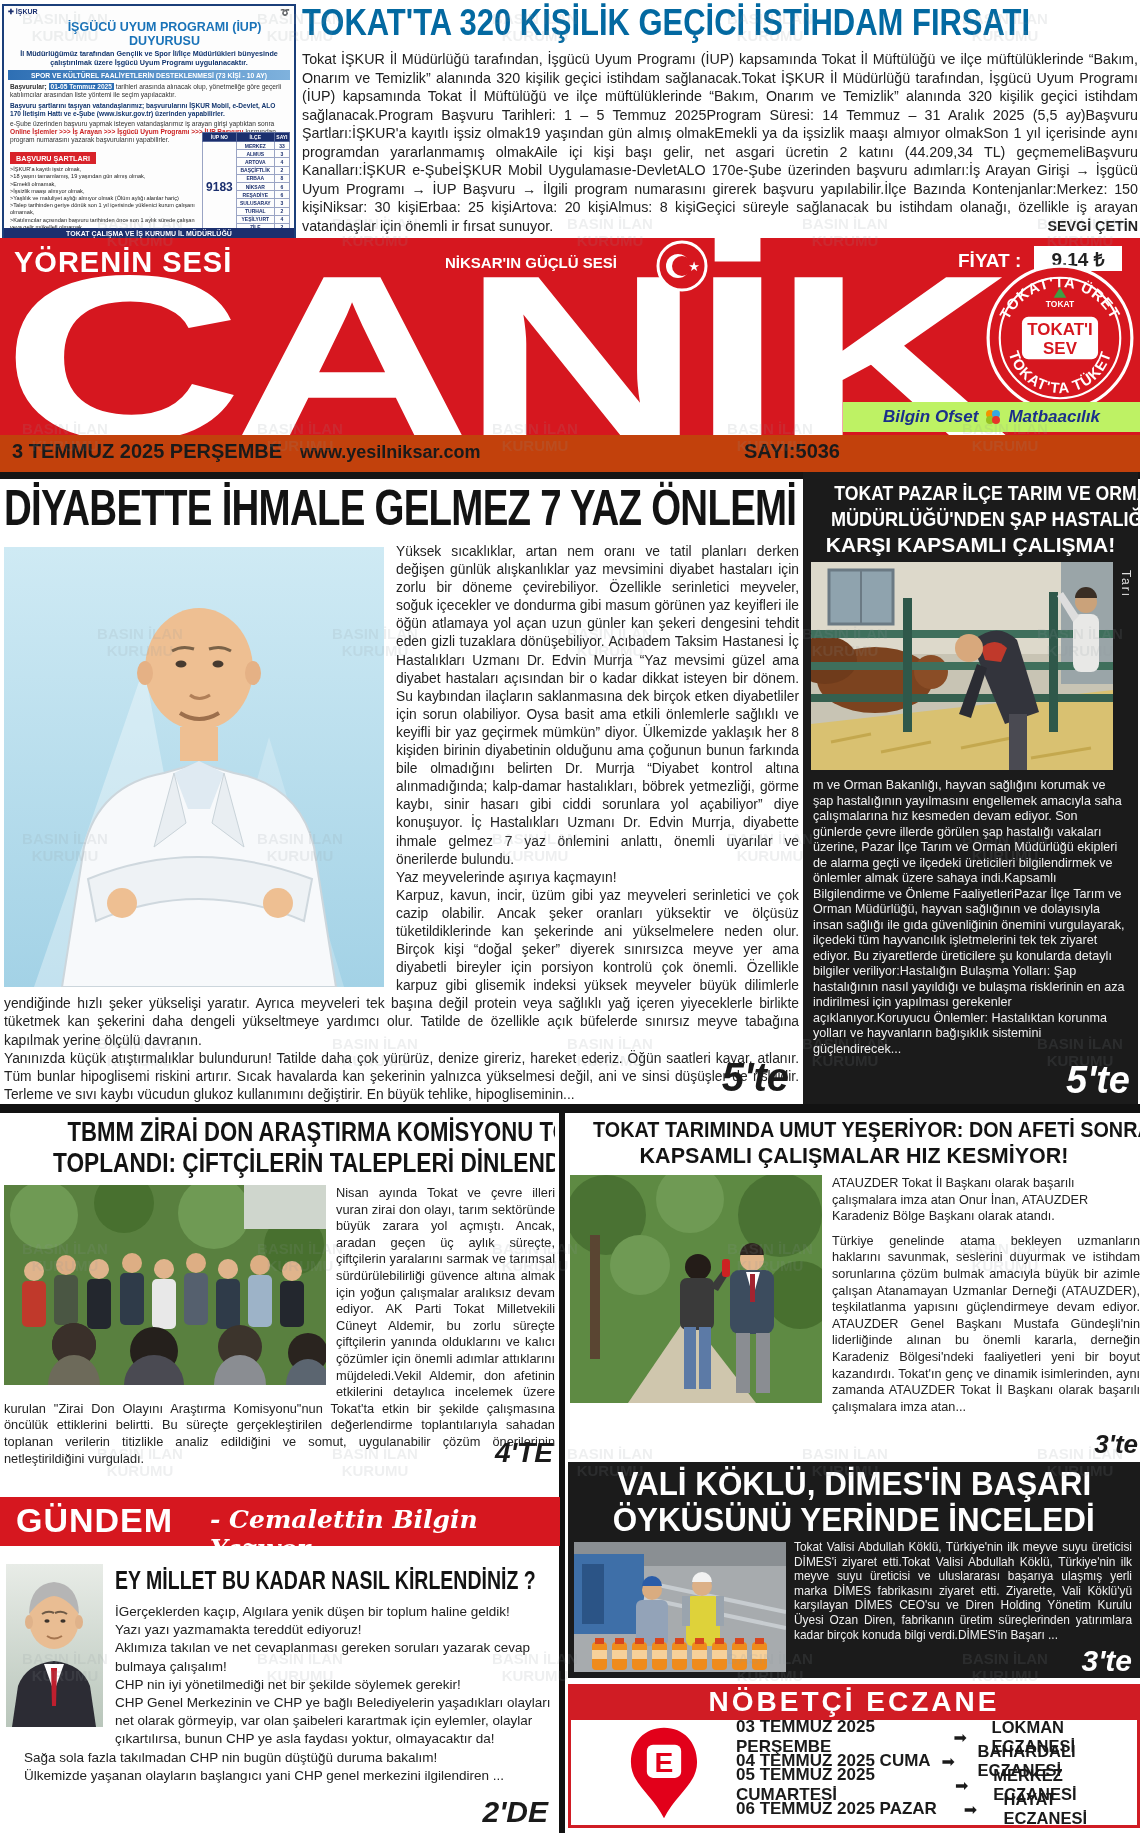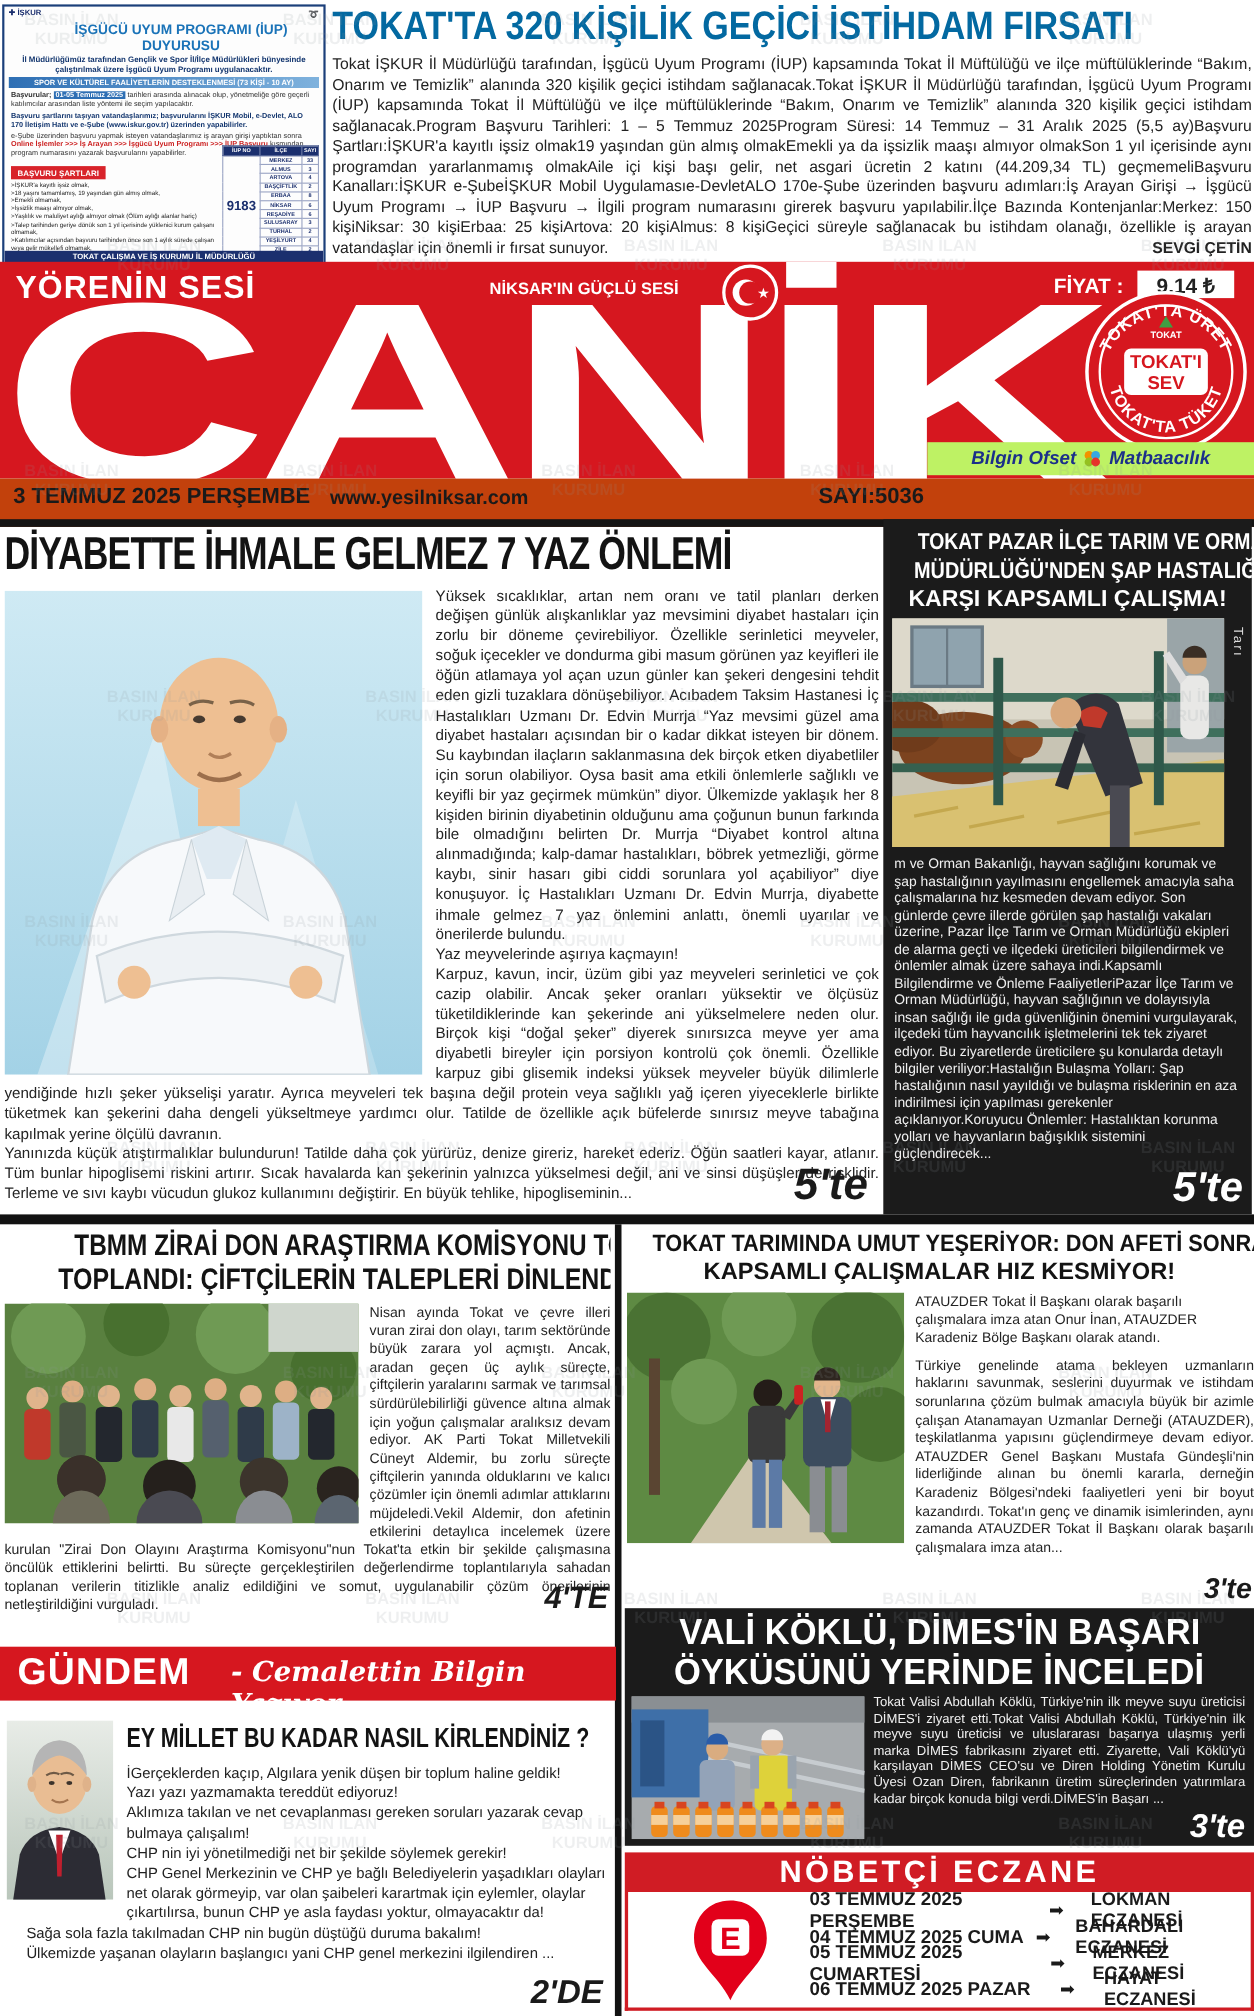--- a/index.html
+++ b/index.html
@@ -187,21 +187,21 @@
     </div>
   </div>
 
   <div class="abs" style="left:0;top:435px;width:1140px;height:37px;border-bottom:7px solid #151515;background:#c2410c;">
     <span class="abs" style="left:12px;top:5px;font-size:20px;font-weight:800;">3 TEMMUZ 2025 PERŞEMBE</span>
     <span class="abs" style="left:300px;top:7px;font-size:18px;font-weight:700;">www.yesilniksar.com</span>
     <span class="abs" style="left:744px;top:5px;font-size:20px;font-weight:800;">SAYI:5036</span>
   </div>
 
   <div class="abs" style="left:4px;top:479px;width:795px;height:625px;overflow:hidden;">
-    <div class="nowrap" style="font-size:42px;font-weight:800;letter-spacing:-1px;color:#131313;">
+    <div class="nowrap" style="font-size:50px;font-weight:800;letter-spacing:-1px;color:#131313;">
       <span class="sx" style="transform:scaleX(.77);">DİYABETTE İHMALE GELMEZ 7 YAZ ÖNLEMİ</span>
     </div>
     <div style="margin-top:6px;font-size:13.8px;line-height:18.1px;color:#232323;">
       <svg style="float:left;margin:4px 12px 4px 0;" width="380" height="440" viewBox="0 0 380 440">
         <defs>
             <linearGradient id="gdoc" x1="0" y1="0" x2="0" y2="1">
           <stop offset="0" stop-color="#cfeaf4"></stop>
               <stop offset="1" stop-color="#a3d2e6"></stop>
             </linearGradient>
           </defs>

